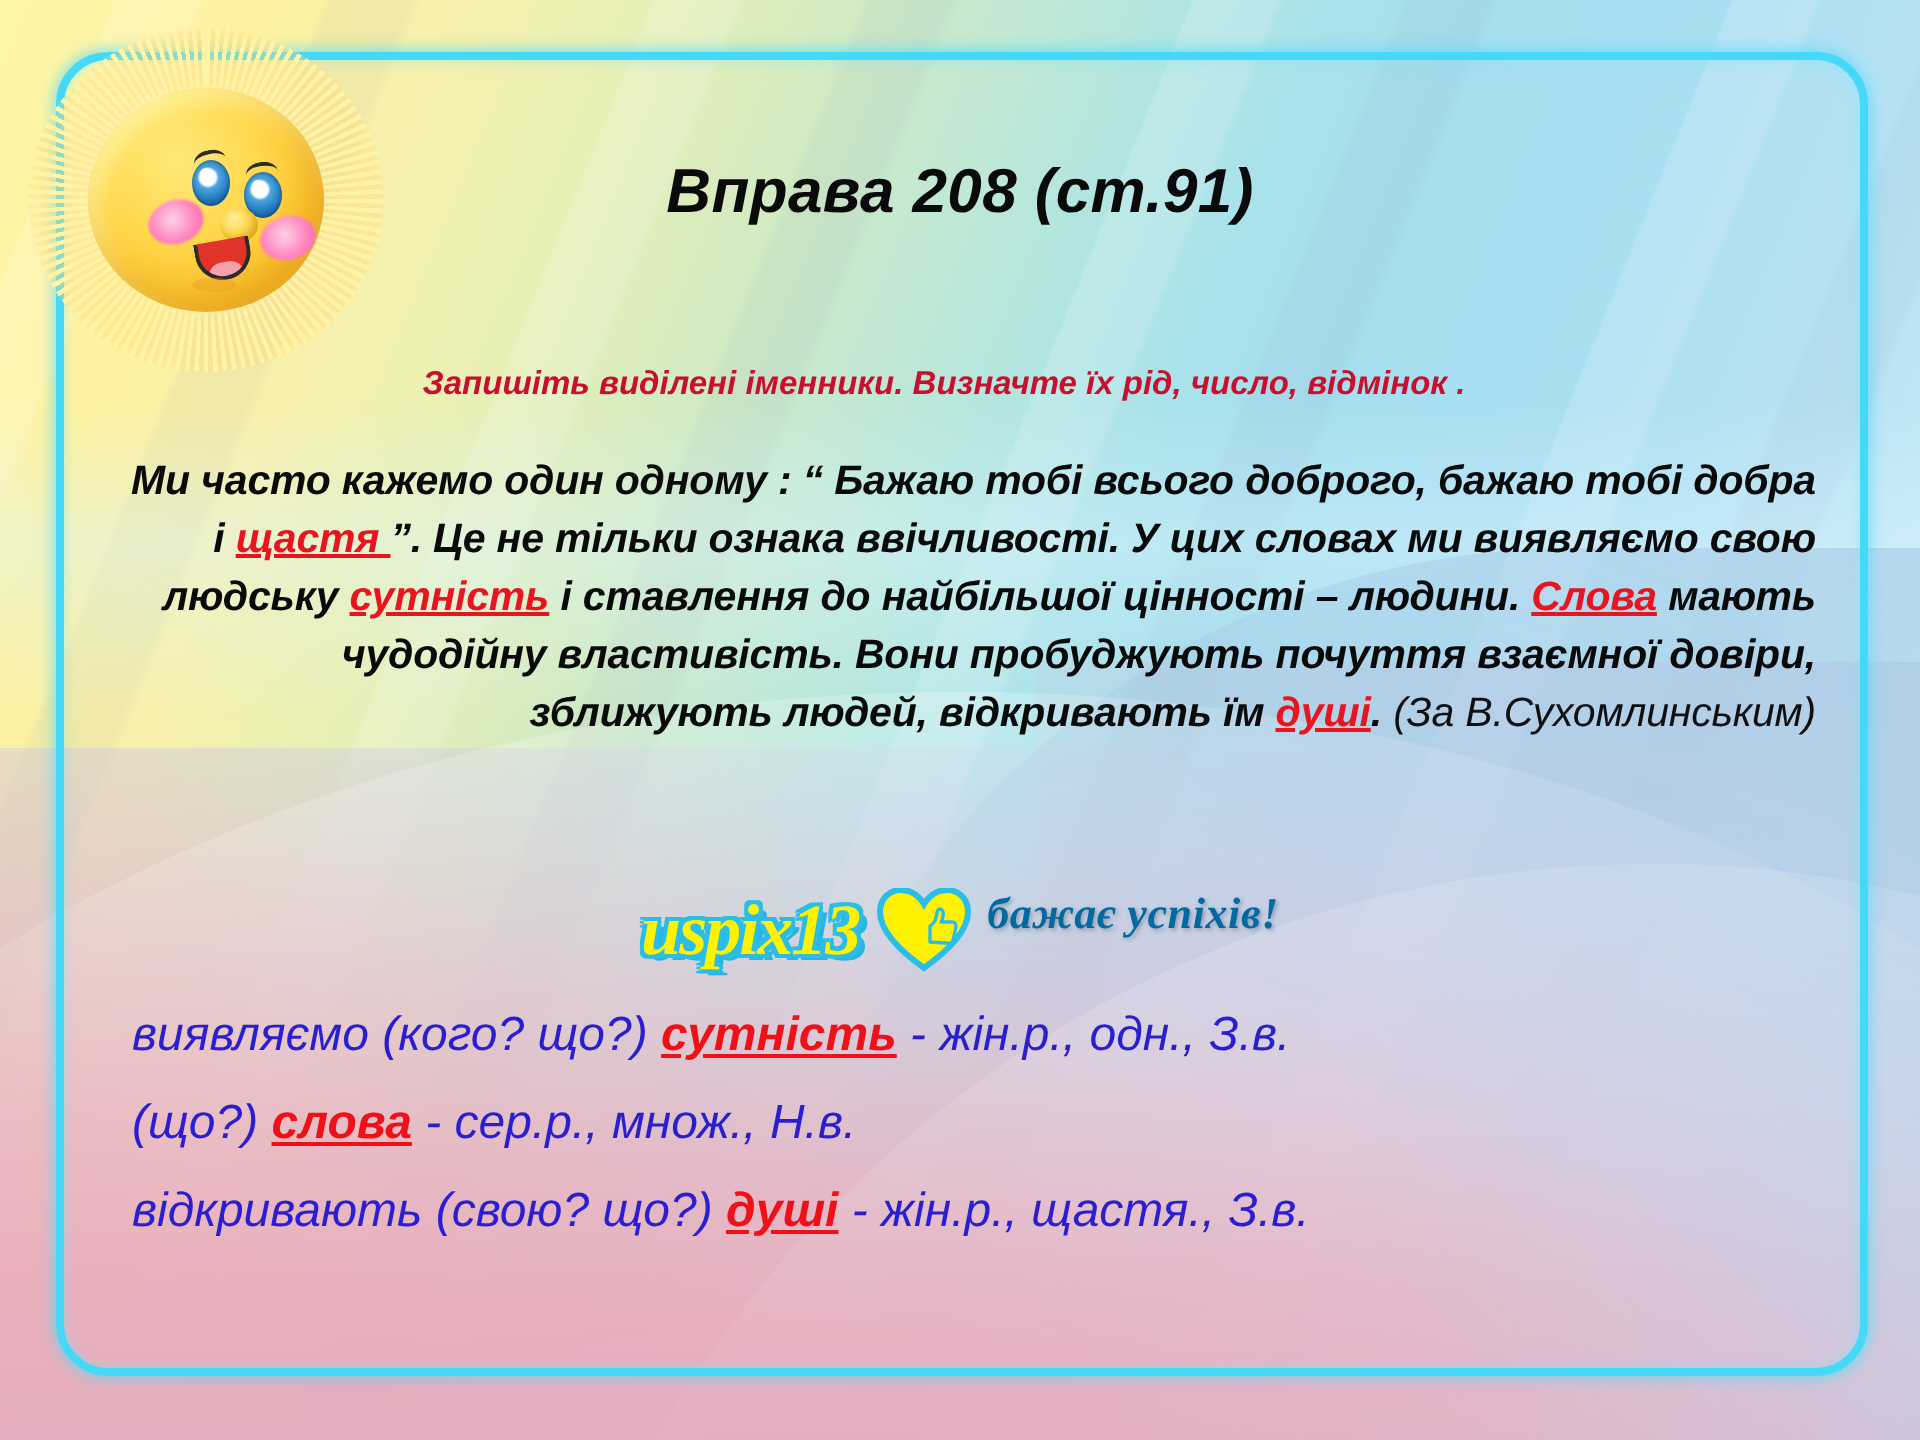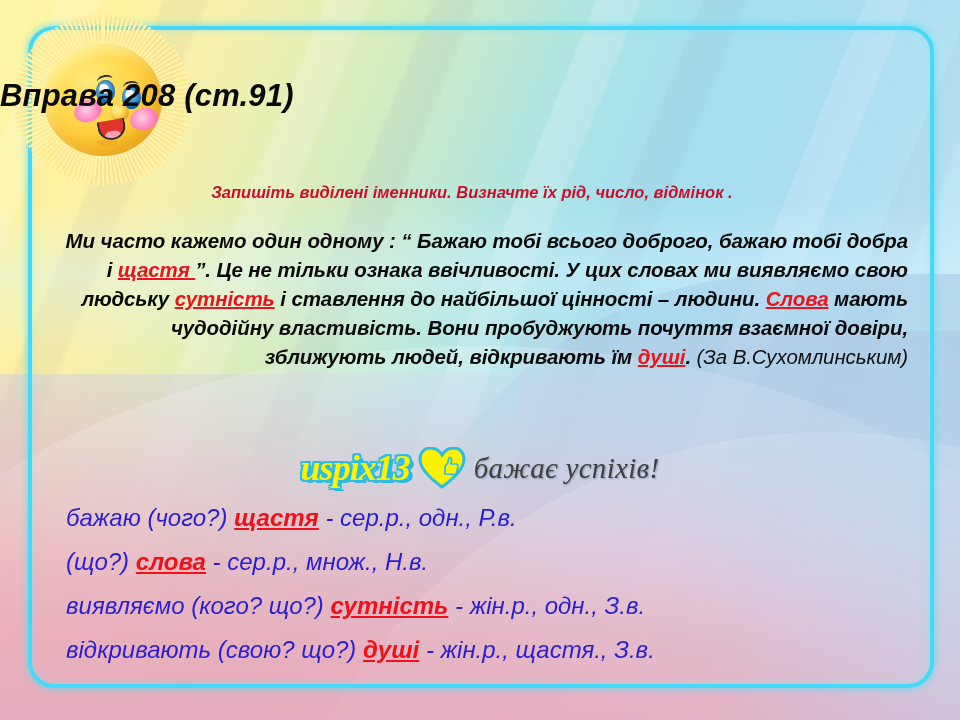--- a/index.html
+++ b/index.html
@@ -215,21 +215,21 @@
     left: 52px; top: 95px;
     width: 22px; height: 7px;
     border-radius: 50%;
     background: rgba(236,160,40,0.45);
   }
 
   
   .title {
     position: absolute;
     left: 0; right: 0; top: 78px;
-    text-align: left;
+    text-align: center;
     font-size: 31px;
     font-weight: bold;
     font-style: italic;
     color: #0a0a0a;
     letter-spacing: 0.2px;
   }
 
   .subtitle {
     position: absolute;
     left: 0; right: 16px; top: 183px;
@@ -262,21 +262,21 @@
     font-weight: normal;
     font-style: italic;
     color: #101010;
   }
 
   
   .watermark {
     position: absolute;
     left: 0; right: 0; top: 444px;
     display: flex;
-    align-items: center;
+    align-items: flex-start;
     justify-content: center;
     gap: 8px;
     height: 48px;
   }
   .wm-name {
     font-family: "Liberation Serif", serif;
     font-size: 36px;
     font-weight: bold;
     font-style: italic;
     color: #fff200;
@@ -286,24 +286,24 @@
       -2px -2px #2bbde8, 2px -2px #2bbde8, -2px 2px #2bbde8, 2px 2px #2bbde8,
       4px 3px #27b6e2;
   }
   .wm-heart {
     position: relative;
     width: 48px; height: 42px;
     flex: 0 0 auto;
   }
   .wm-wish {
     font-family: "Liberation Serif", serif;
-    font-size: 29px;
-    font-weight: normal;
-    font-style: italic;
-    color: #404040;
+    font-size: 22px;
+    font-weight: bold;
+    font-style: italic;
+    color: #0369a1;
     text-shadow: 1px 1px 2px rgba(90,110,140,0.55);
     letter-spacing: 0.3px;
   }
 
   
   .answers {
     position: absolute;
     left: 66px; right: 40px; top: 496px;
   }
   .answer-line {
@@ -364,19 +364,18 @@
     <span class="wm-heart">
       <svg viewBox="0 0 48 42" width="48" height="42" aria-hidden="true">
         <path d="M24 40 C6 27 2 18 2 12 C2 5 7 1 12.5 1 C17.5 1 21.5 4 24 8 C26.5 4 30.5 1 35.5 1 C41 1 46 5 46 12 C46 18 42 27 24 40 Z" fill="#fff200" stroke="#2bbde8" stroke-width="3"></path>
         <path d="M27 27 L27 19 C27 19 29 18 30 15 C30.6 13.2 30.2 11 31.6 10.6 C33 10.2 33.8 11.6 33.6 13.6 C33.4 15.4 32.6 17 32.6 17 L38 17 C39.4 17 40.2 18 40 19.2 L38.6 26 C38.4 27 37.6 27.6 36.6 27.6 Z" fill="none" stroke="#2bbde8" stroke-width="1.7" stroke-linejoin="round"></path>
       </svg>
     </span>
     <span class="wm-wish">бажає успіхів!</span>
   </div>
 
   <div class="answers" id="answers-list">
-      <div class="answer-line"><span>бажаю (чого?) </span><span class="key">щастя</span><span> - сер.р., одн., Р.в.</span></div>
+      <div class="answer-line"><span>виявляємо (кого? що?) </span><span class="key">сутність</span><span> - жін.р., одн., З.в.</span></div>
       <div class="answer-line"><span>(що?) </span><span class="key">слова</span><span> - сер.р., множ., Н.в.</span></div>
-      <div class="answer-line"><span>виявляємо (кого? що?) </span><span class="key">сутність</span><span> - жін.р., одн., З.в.</span></div>
       <div class="answer-line"><span>відкривають (свою? що?) </span><span class="key">душі</span><span> - жін.р., щастя., З.в.</span></div>
     </div>
 
 </div>
 
 </body></html>

